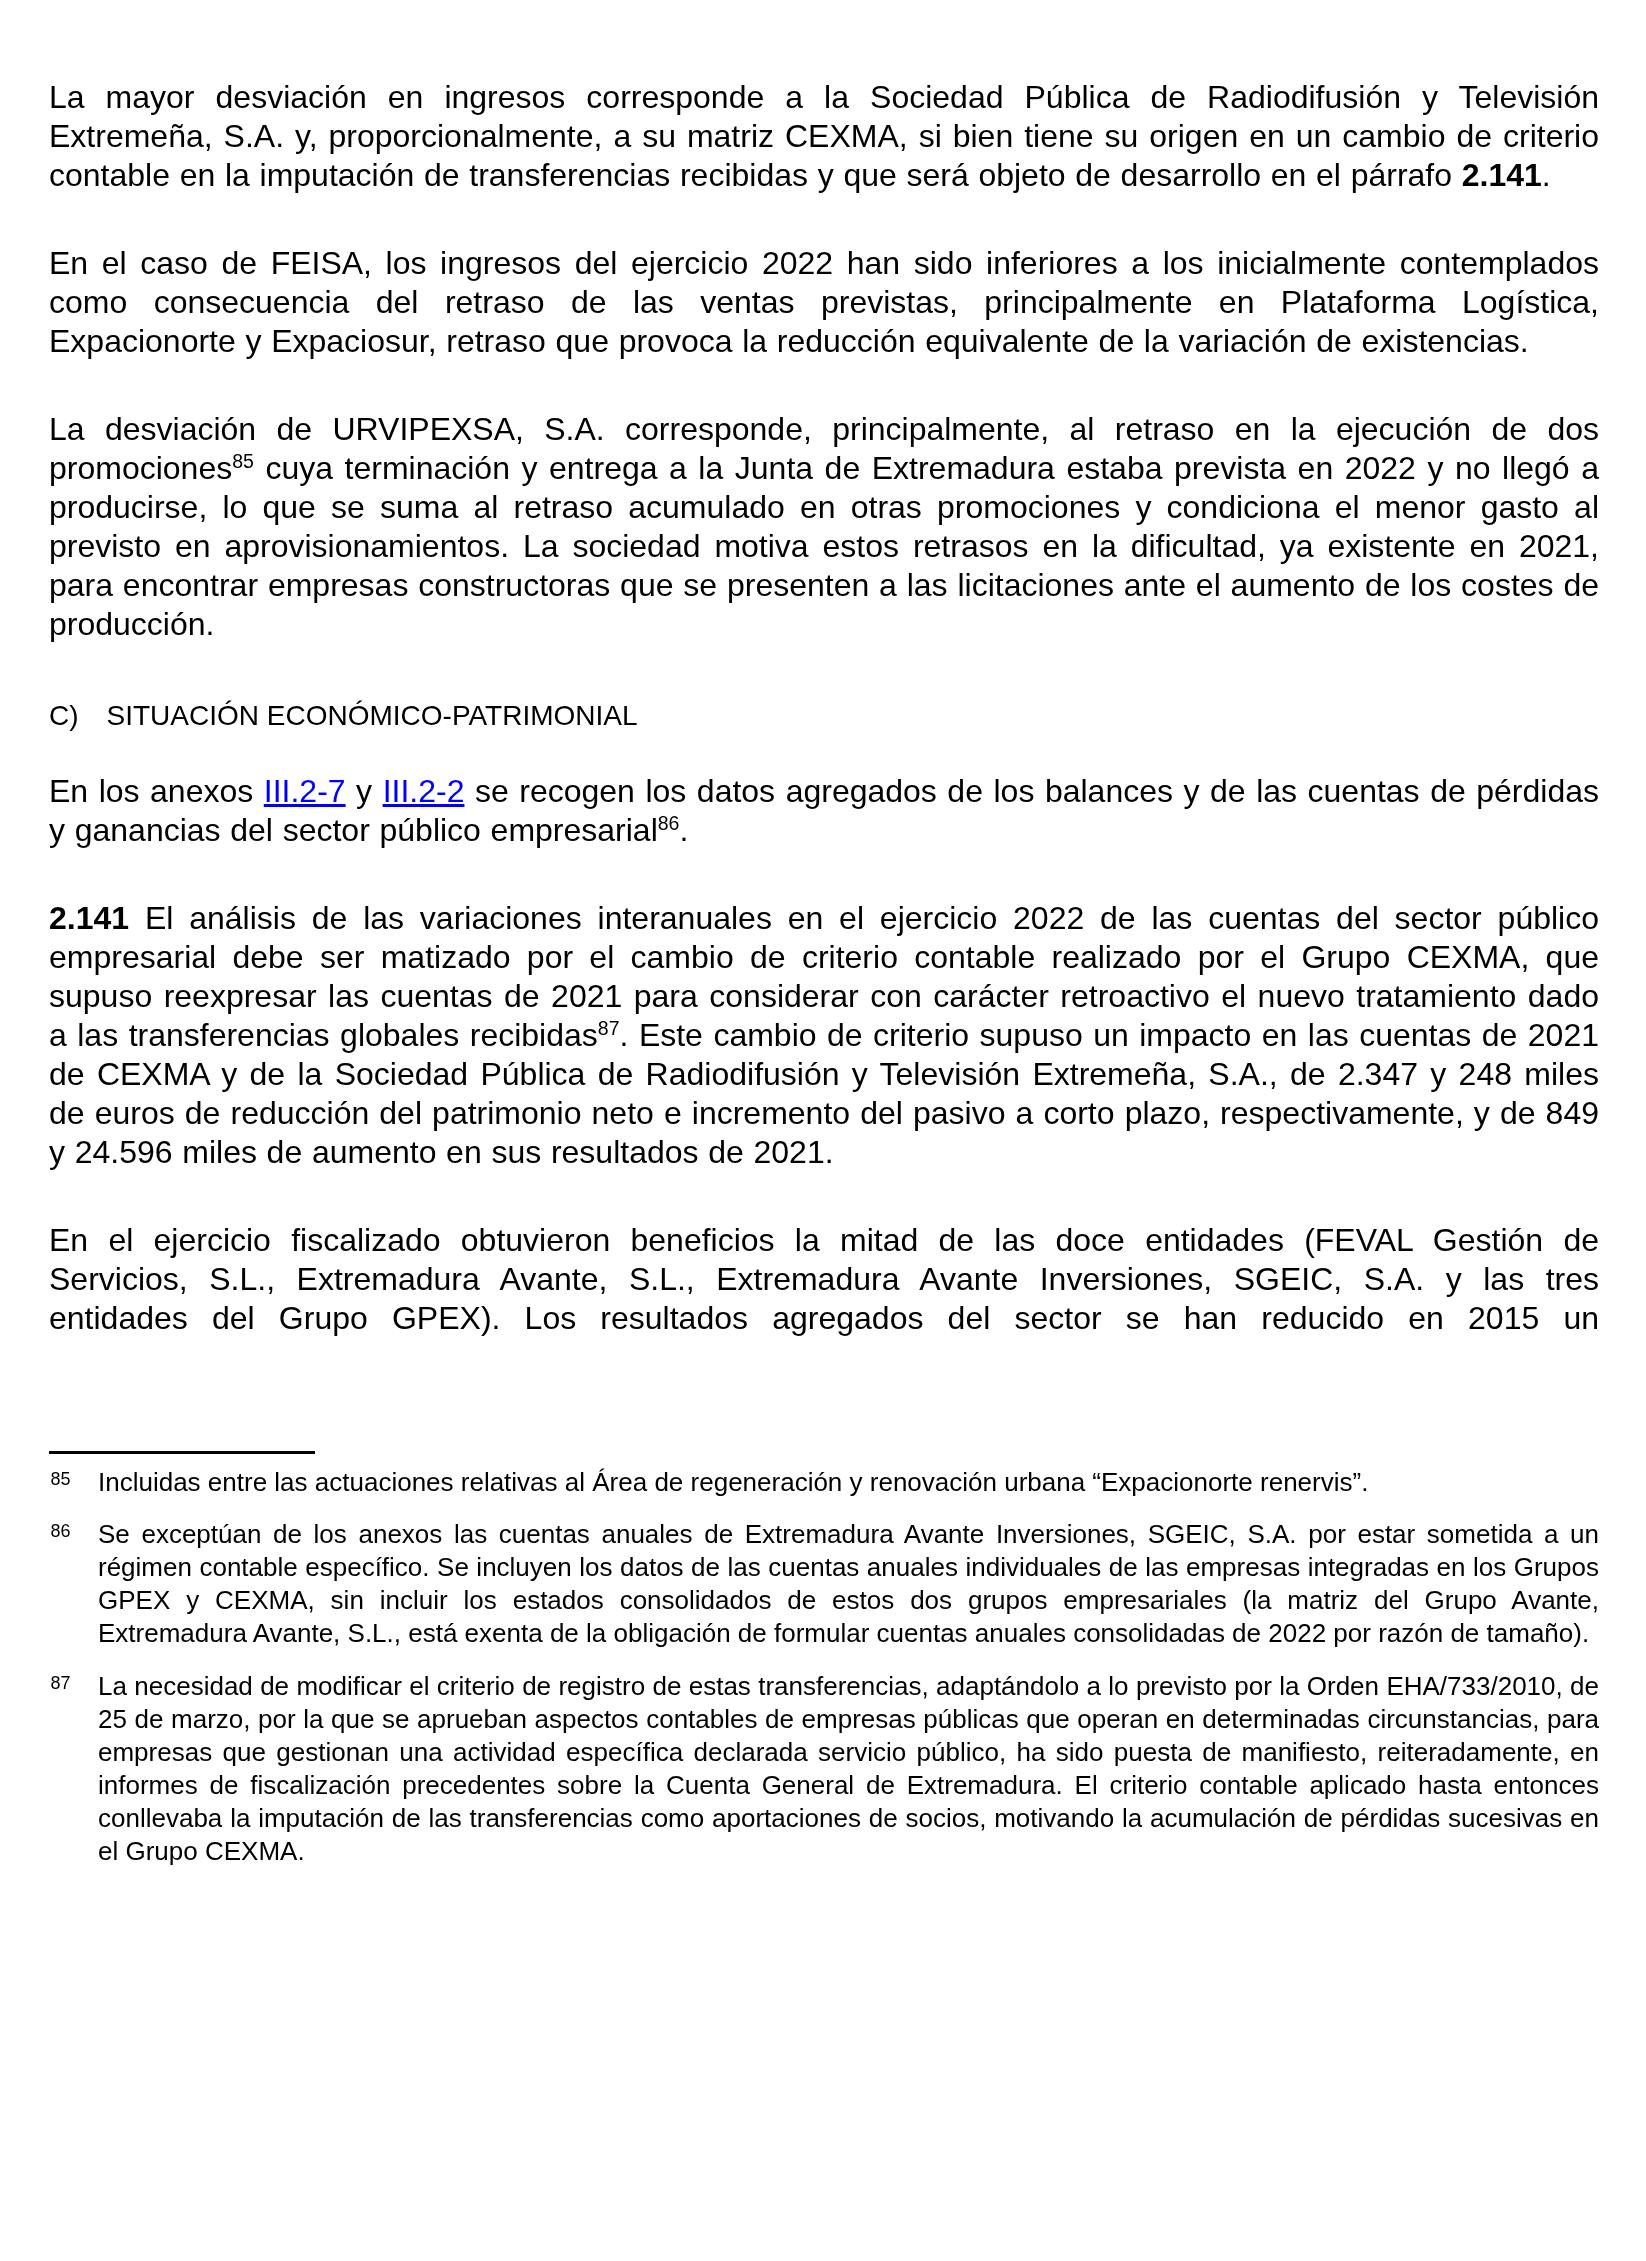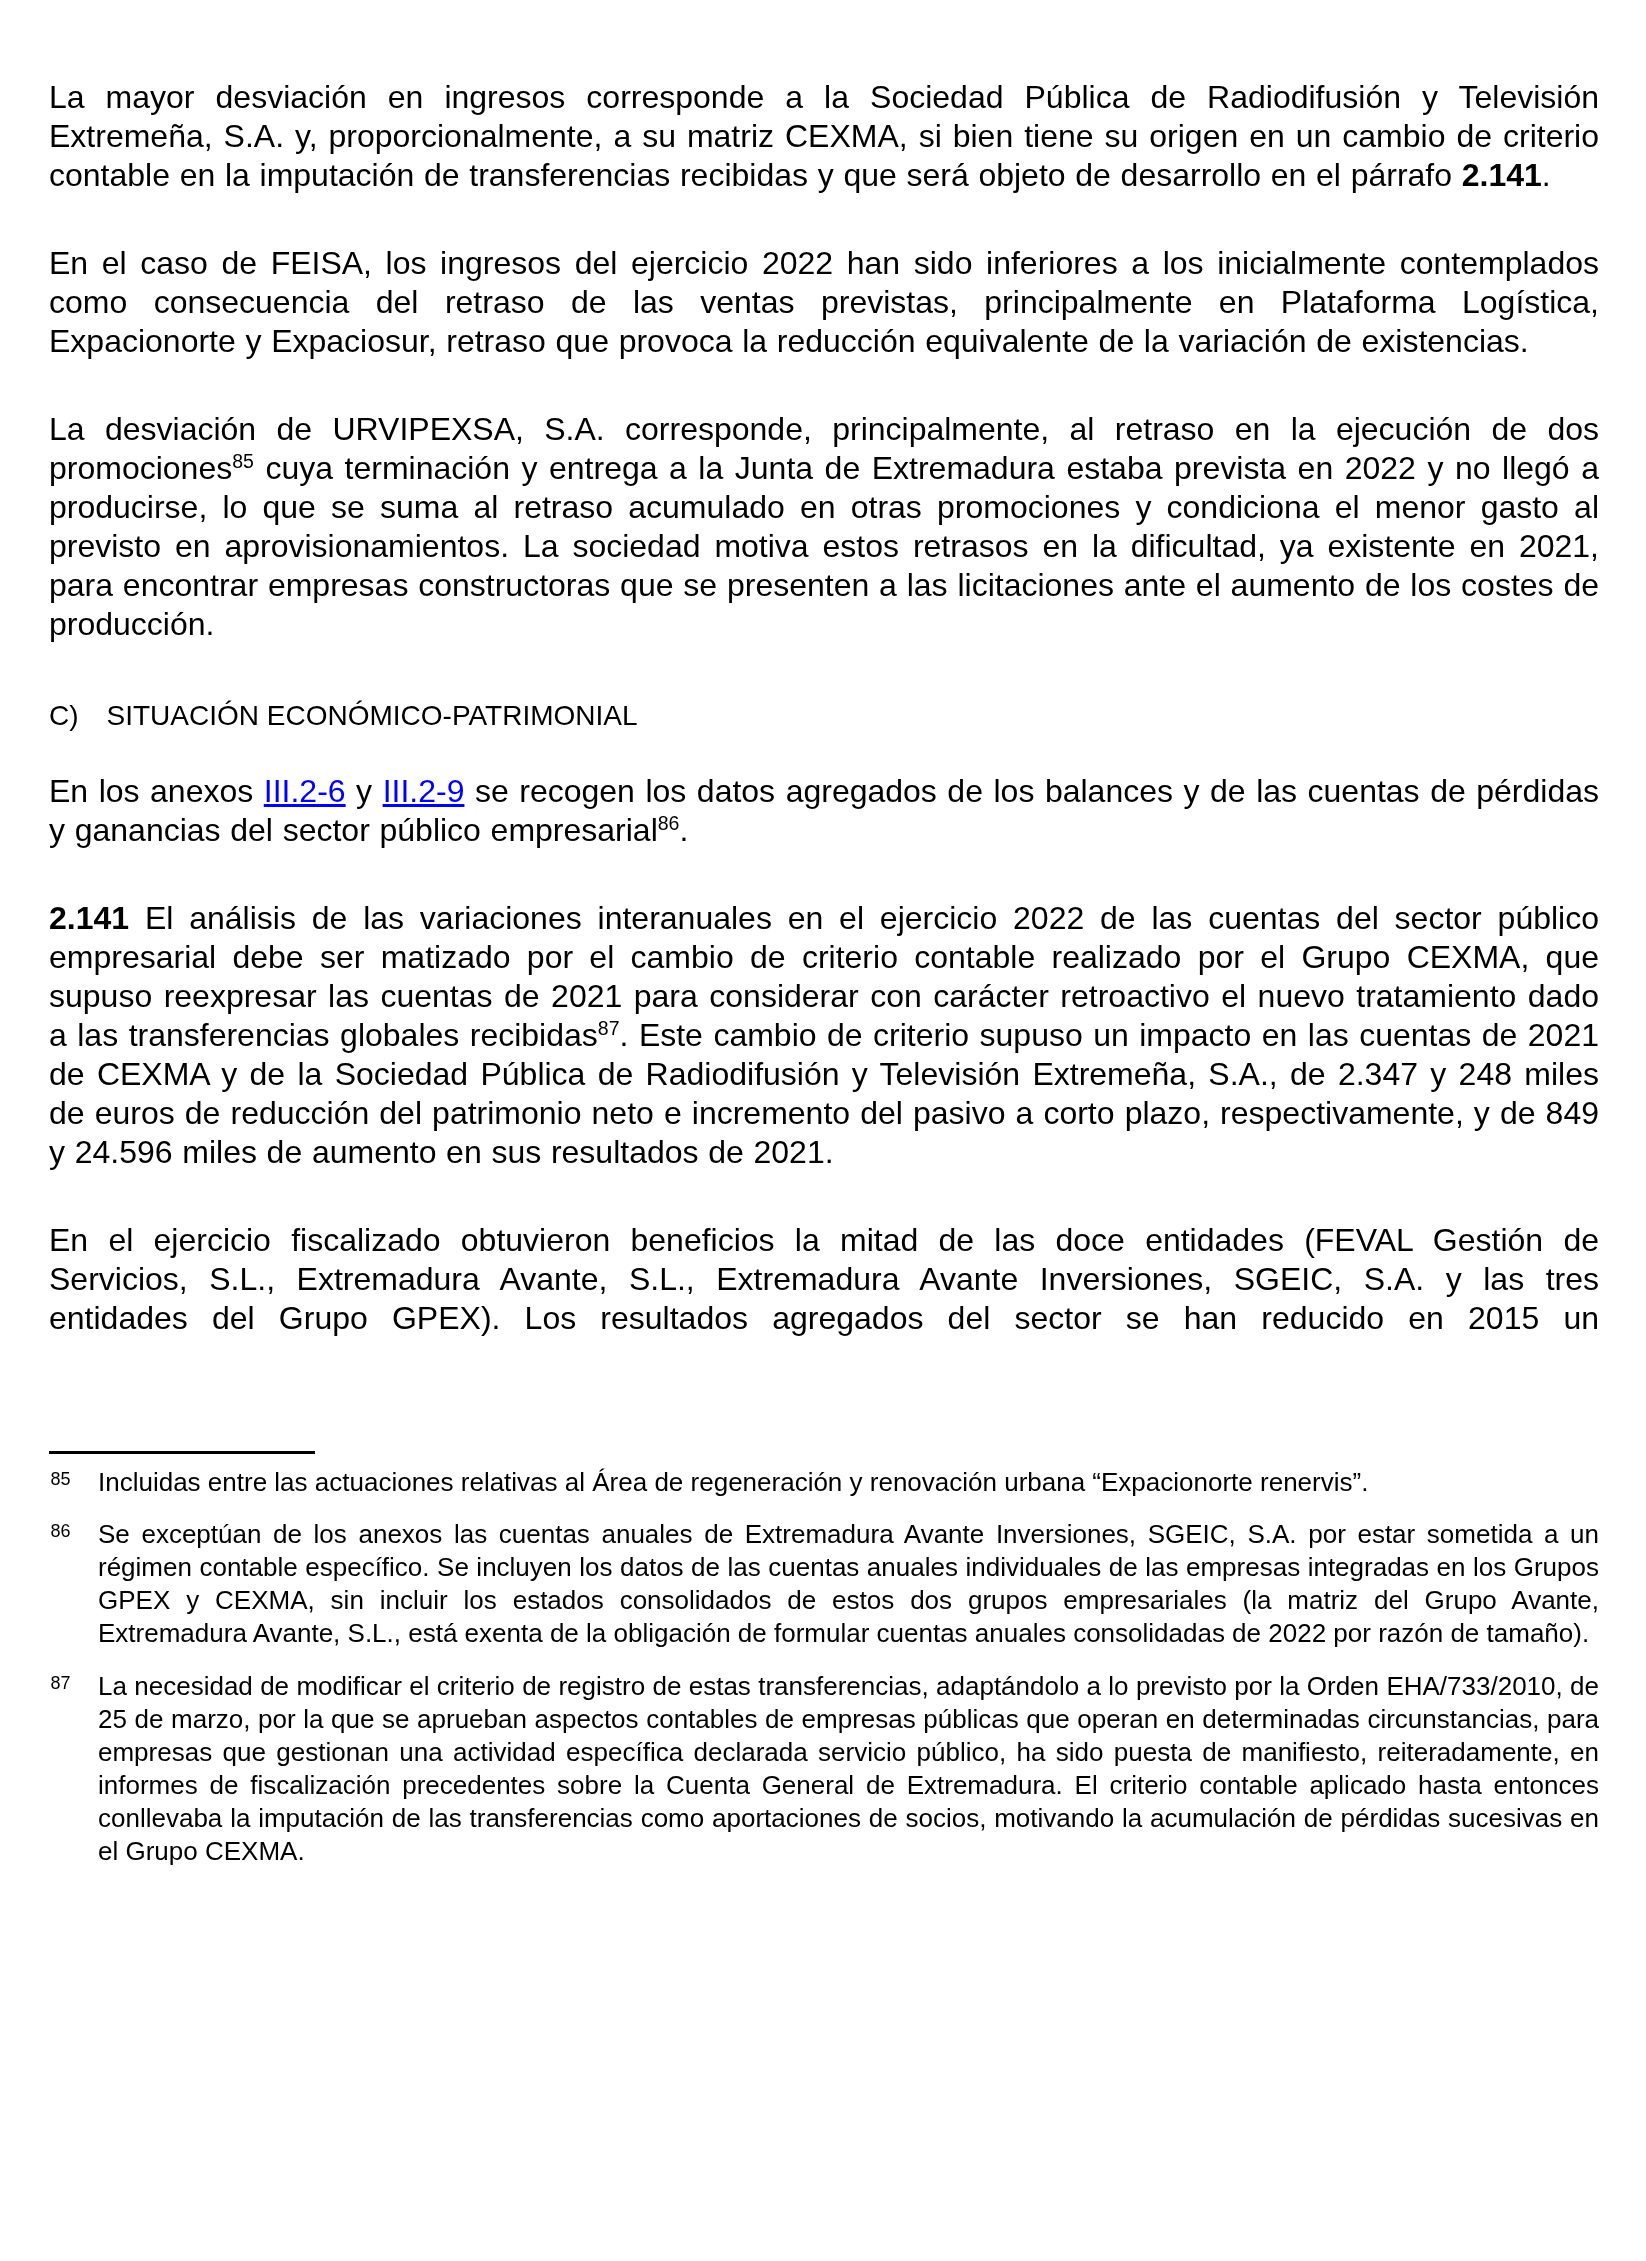--- a/index.html
+++ b/index.html
@@ -80,21 +80,21 @@
 </head>
 <body>
 
 <div class="page">
   <div class="content">
     <div class="body-flow" id="body-root">
         <p class="para">La mayor desviación en ingresos corresponde a la Sociedad Pública de Radiodifusión y Televisión Extremeña, S.A. y, proporcionalmente, a su matriz CEXMA, si bien tiene su origen en un cambio de criterio contable en la imputación de transferencias recibidas y que será objeto de desarrollo en el párrafo <b>2.141</b>.</p>
         <p class="para">En el caso de FEISA, los ingresos del ejercicio 2022 han sido inferiores a los inicialmente contemplados como consecuencia del retraso de las ventas previstas, principalmente en Plataforma Logística, Expacionorte y Expaciosur, retraso que provoca la reducción equivalente de la variación de existencias.</p>
         <p class="para">La desviación de URVIPEXSA, S.A. corresponde, principalmente, al retraso en la ejecución de dos promociones<sup class="fnref">85</sup> cuya terminación y entrega a la Junta de Extremadura estaba prevista en 2022 y no llegó a producirse, lo que se suma al retraso acumulado en otras promociones y condiciona el menor gasto al previsto en aprovisionamientos. La sociedad motiva estos retrasos en la dificultad, ya existente en 2021, para encontrar empresas constructoras que se presenten a las licitaciones ante el aumento de los costes de producción.</p>
         <h2 class="heading"><span class="h-label">C)</span><span class="h-title">SITUACIÓN ECONÓMICO-PATRIMONIAL</span></h2>
-        <p class="para">En los anexos <a class="doclink">III.2-6</a> y <a class="doclink">III.2-9</a> se recogen los datos agregados de los balances y de las cuentas de pérdidas y ganancias del sector público empresarial<sup class="fnref">86</sup>.</p>
+        <p class="para">En los anexos <a class="doclink">III.2-7</a> y <a class="doclink">III.2-2</a> se recogen los datos agregados de los balances y de las cuentas de pérdidas y ganancias del sector público empresarial<sup class="fnref">86</sup>.</p>
         <p class="para"><b>2.141</b> El análisis de las variaciones interanuales en el ejercicio 2022 de las cuentas del sector público empresarial debe ser matizado por el cambio de criterio contable realizado por el Grupo CEXMA, que supuso reexpresar las cuentas de 2021 para considerar con carácter retroactivo el nuevo tratamiento dado a las transferencias globales recibidas<sup class="fnref">87</sup>. Este cambio de criterio supuso un impacto en las cuentas de 2021 de CEXMA y de la Sociedad Pública de Radiodifusión y Televisión Extremeña, S.A., de 2.347 y 248 miles de euros de reducción del patrimonio neto e incremento del pasivo a corto plazo, respectivamente, y de 849 y 24.596 miles de aumento en sus resultados de 2021.</p>
         <p class="para flush-last">En el ejercicio fiscalizado obtuvieron beneficios la mitad de las doce entidades (FEVAL Gestión de Servicios, S.L., Extremadura Avante, S.L., Extremadura Avante Inversiones, SGEIC, S.A. y las tres entidades del Grupo GPEX). Los resultados agregados del sector se han reducido en 2015 un</p>
       </div>
     <div class="footnotes">
       <div class="fn-separator"></div>
       <div id="fn-root">
           <div class="footnote">
             <sup class="fn-marker">85</sup>
             <div class="fn-body">Incluidas entre las actuaciones relativas al Área de regeneración y renovación urbana “Expacionorte renervis”.</div>
           </div>

